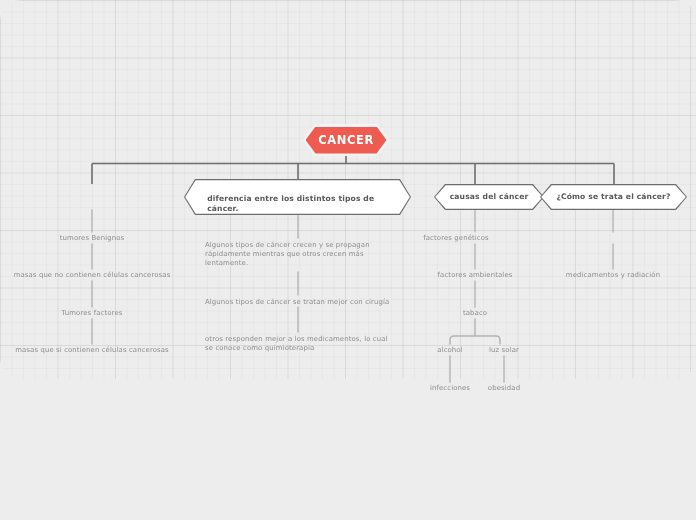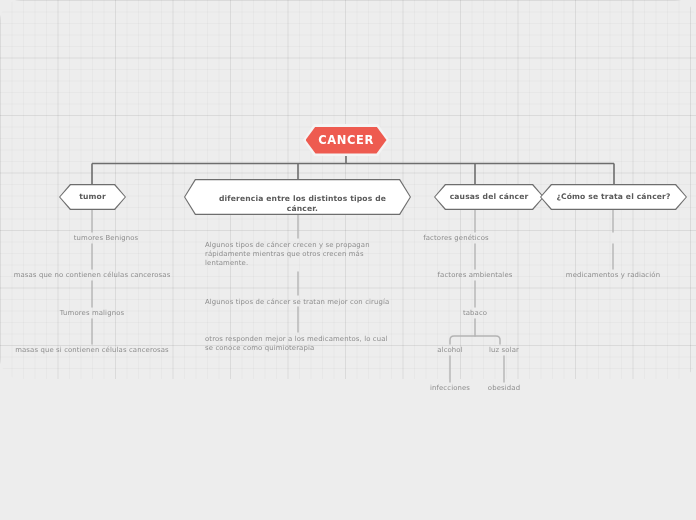--- a/index.html
+++ b/index.html
@@ -91,21 +91,21 @@
     font-weight: bold;
     font-size: 7.6px;
     line-height: 10px;
     letter-spacing: 0.15px;
   }
   .lbl-center {
     width: 100%;
     text-align: center;
   }
   .lbl-left {
-    text-align: center;
+    text-align: left;
     padding-left: 22px;
     padding-right: 12px;
     margin-top: 14px;
   }
 
   
   .leaf {
     position: absolute;
     color: #8d8d8d;
     font-size: 6.9px;
@@ -170,49 +170,44 @@
       <path d="M613,244 L613,269"></path>
     </g>
   </svg>
 
   <div class="node-root-wrap" style="left:303px; top:124px; width:86px; height:32px;">
     <div class="node node-root" style="left:2.5px; top:2.5px; width:81px; height:27px; position:absolute;">
       <span>CANCER</span>
     </div>
   </div>
 
-  <div class="node-l2-wrap" style="left:59px; top:184px; width:67px; height:26px;">
-    <div class="node-l2">
-      <span class="lbl lbl-center">tumor</span>
-    </div>
-  </div>
 
   <div class="node-l2-wrap" style="left:184px; top:179px; width:227px; height:36px;">
     <div class="node-l2">
       <span class="lbl lbl-left">diferencia entre los distintos tipos de cáncer.</span>
     </div>
   </div>
 
   <div class="node-l2-wrap" style="left:434px; top:184px; width:110px; height:26px;">
     <div class="node-l2">
       <span class="lbl lbl-center">causas del cáncer</span>
     </div>
   </div>
 
   <div class="node-l2-wrap" style="left:540px; top:184px; width:147px; height:26px;">
     <div class="node-l2">
       <span class="lbl lbl-center">¿Cómo se trata el cáncer?</span>
     </div>
   </div>
 
-  <div class="leaf leaf-center" style="left:92px; top:234px; width:180px;margin-left:14px;">tumores Benignos</div>
+  <div class="leaf leaf-center" style="left:92px; top:234px; width:180px;">tumores Benignos</div>
 
   <div class="leaf leaf-center" style="left:92px; top:271px; width:200px;">masas que no contienen células cancerosas</div>
 
-  <div class="leaf leaf-center" style="left:92px; top:309px; width:180px;">Tumores malignos</div>
+  <div class="leaf leaf-center" style="left:92px; top:309px; width:180px;">Tumores factores</div>
 
   <div class="leaf leaf-center" style="left:92px; top:346px; width:200px;">masas que si contienen células cancerosas</div>
 
   <div class="leaf leaf-left" style="left:205px; top:298px; width:200px;">Algunos tipos de cáncer se tratan mejor con cirugía</div>
 
   <div class="leaf leaf-left" style="left:205px; top:241px; width:176px;">Algunos tipos de cáncer crecen y se propagan rápidamente mientras que otros crecen más lentamente.</div>
 
   <div class="leaf leaf-left" style="left:205px; top:335px; width:190px;">otros responden mejor a los medicamentos, lo cual se conoce como quimioterapia</div>
 
   <div class="leaf leaf-center" style="left:456px; top:234px; width:160px;">factores genéticos</div>

